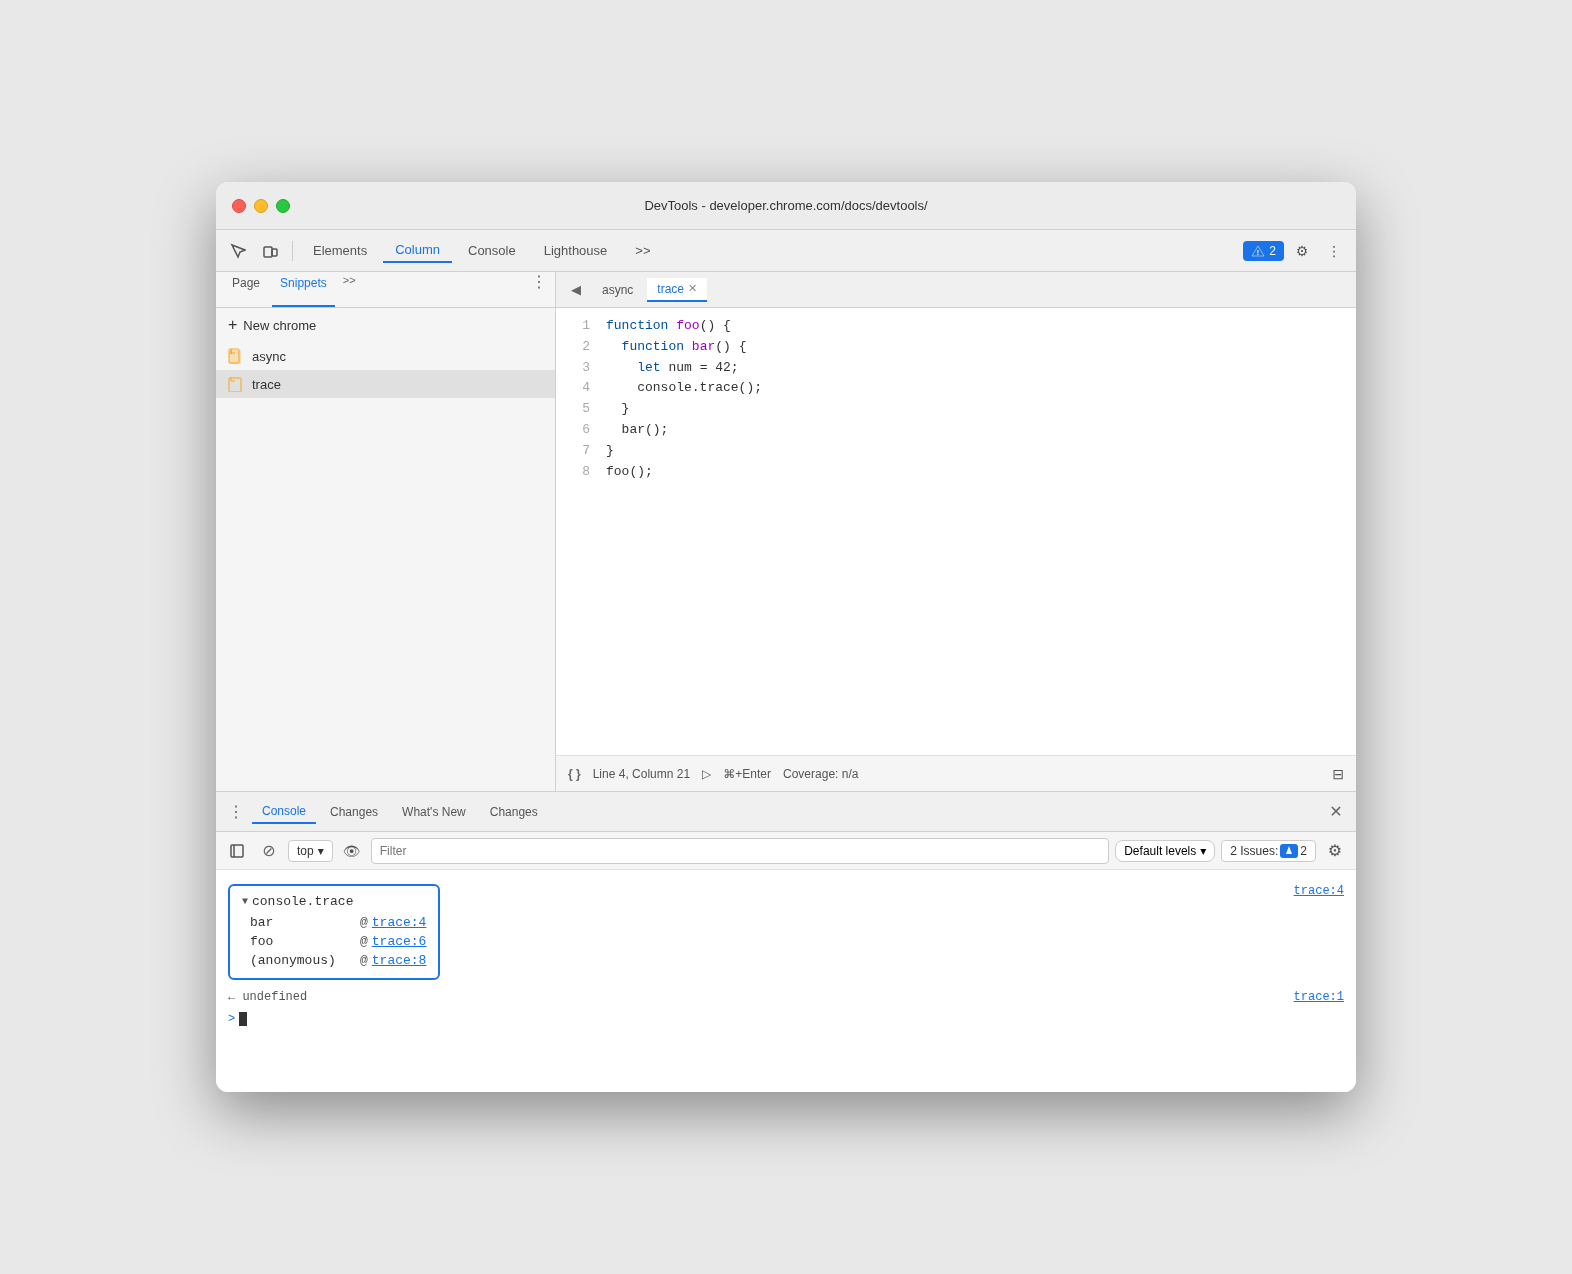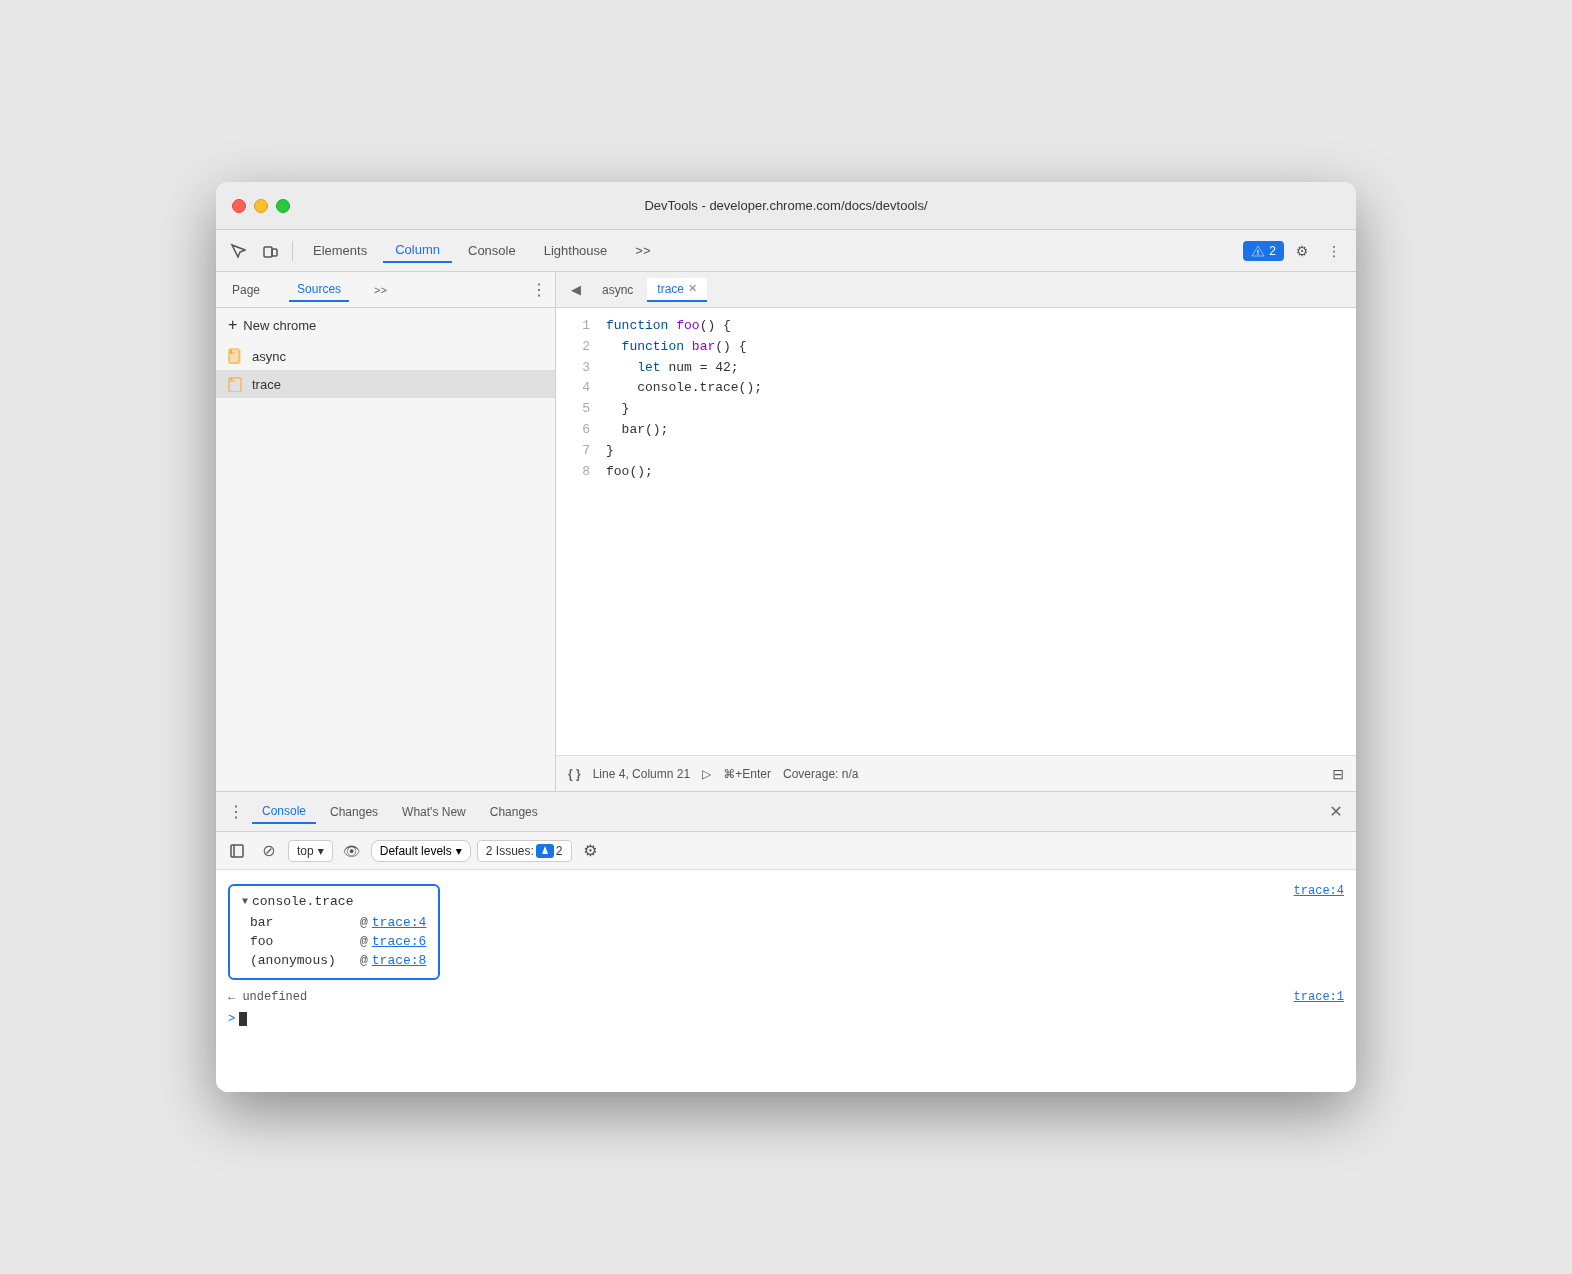--- a/index.html
+++ b/index.html
@@ -114,25 +114,24 @@
     
     .sidebar {
       width: 340px;
       border-right: 1px solid #d0d0d0;
       background: #f5f5f5;
       display: flex;
       flex-direction: column;
     }
     .sidebar-tabs {
       display: flex;
-      align-items: center;
       padding: 0 8px;
       border-bottom: 1px solid #d0d0d0;
       height: 36px;
-      gap: 21px;
+      gap: 4px;
     }
     .sidebar-tab {
       padding: 4px 8px;
       font-size: 12px;
       color: #555;
       cursor: pointer;
     }
     .sidebar-tab.active {
       color: #1a73e8;
       border-bottom: 2px solid #1a73e8;
@@ -522,21 +521,21 @@
     <button class="toolbar-icon-btn">⋮</button>
   </div>
 
   <div class="devtools-body">
 
     <div class="sources-area">
 
       <div class="sidebar">
         <div class="sidebar-tabs">
           <div class="sidebar-tab">Page</div>
-          <div class="sidebar-tab active">Sources</div>
+          <div class="sidebar-tab active">Snippets</div>
           <div class="sidebar-more-btn">&gt;&gt;</div>
           <div class="sidebar-menu-btn">⋮</div>
         </div>
         <div class="sidebar-content">
           <div class="new-snippet-btn">
             <span style="font-size:16px; font-weight:300;">+</span>
             <span>New chrome</span>
           </div>
           <div class="snippet-item">
             <svg width="16" height="16" viewBox="0 0 16 16">
@@ -620,20 +619,21 @@
             <rect x="1" y="1" width="12" height="12" rx="1"></rect>
             <line x1="4" y1="1" x2="4" y2="13"></line>
           </svg>
         </button>
         <button class="console-tool-btn" style="font-size:16px; color:#666;">⊘</button>
         <div class="top-selector">
           <span>top</span>
           <span>▾</span>
         </div>
         <button class="console-tool-btn" style="font-size:14px;">👁</button>
+        <input class="console-filter" type="text" placeholder="Filter" style="">
         <div class="default-levels-btn">
           <span>Default levels</span>
           <span>▾</span>
         </div>
         <div class="issues-badge">
           <span>2 Issues:</span>
           <span class="issues-icon">
             <svg width="10" height="10" viewBox="0 0 10 10">
               <path d="M2 9 L5 1 L8 9 Z" fill="white"></path>
             </svg>

